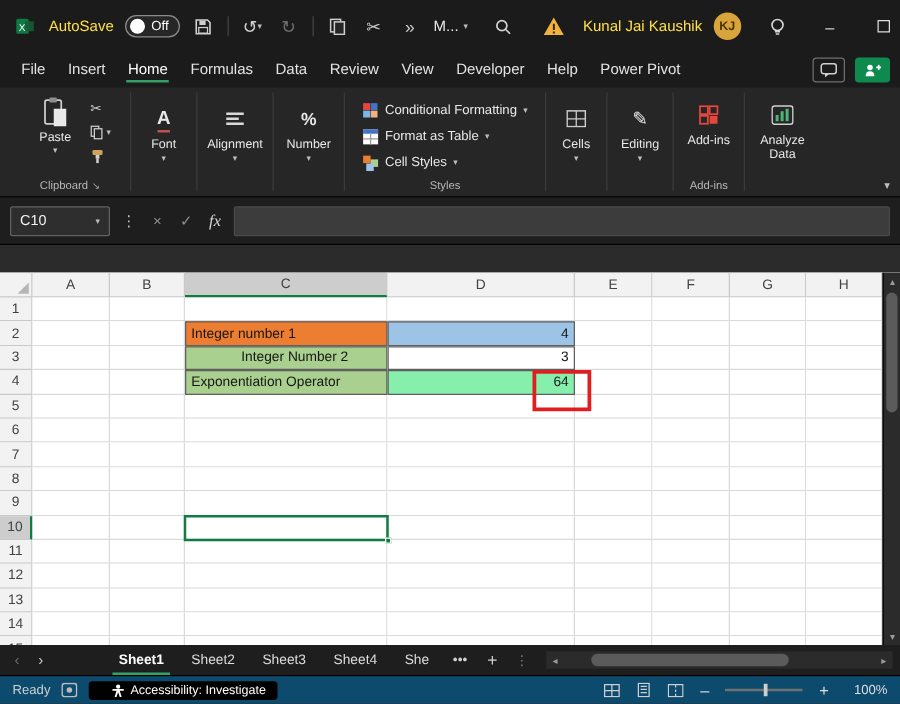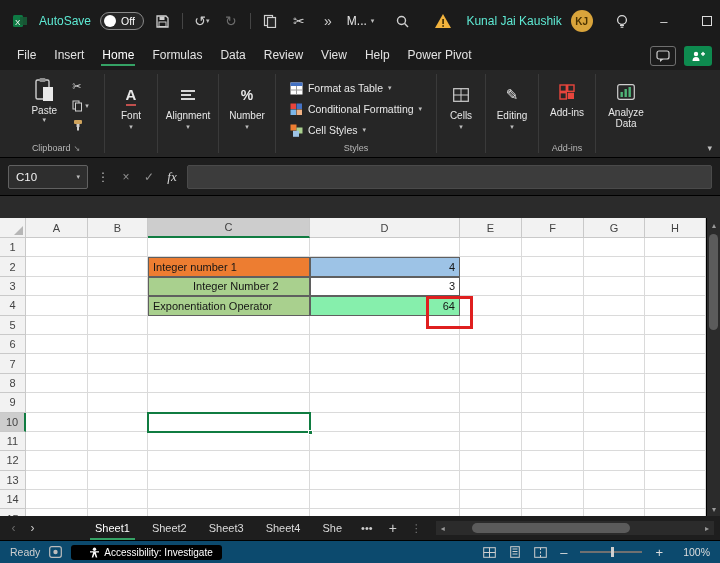--- a/index.html
+++ b/index.html
@@ -4,21 +4,21 @@
 <style>
   *{box-sizing:border-box;margin:0;padding:0}
   body{width:720px;height:563px;overflow:hidden;background:#141414;
        font-family:"Liberation Sans",sans-serif;}
   .app{position:relative;width:720px;height:563px;background:#1b1b1b;color:#e6e6e6;font-size:12px}
 
   
   .titlebar{height:42px;display:flex;align-items:center;padding-left:10px;background:#1b1b1b;gap:9px}
   .tbicon{color:#cfcfcf;font-size:14px;width:20px;text-align:center;flex:0 0 auto;display:flex;align-items:center;justify-content:center}
   .tbicon.dim{color:#6d6d6d}
-  .tbtext{font-size:12px;color:#5eead4;white-space:nowrap}
+  .tbtext{font-size:12px;color:#fde047;white-space:nowrap}
   .toggle{display:flex;align-items:center;gap:5px;border:1px solid #8a8a8a;border-radius:10px;height:18px;padding:0 8px 0 3px;background:#262626}
   .knob{width:12px;height:12px;border-radius:50%;background:#fff}
   .toggle .state{font-size:10.5px;color:#fff}
   .vsep{width:1px;height:16px;background:#454545;flex:0 0 auto}
   .docmenu{display:flex;align-items:center;gap:4px;color:#e8e8e8;font-size:12px}
   .smallcaret{font-size:7px;color:#bdbdbd}
   .spacer{flex:1}
   .avatar{width:22px;height:22px;border-radius:50%;background:#D9A43B;color:#4a3200;font-weight:bold;font-size:10px;display:flex;align-items:center;justify-content:center;flex:0 0 auto}
   .winbtn{width:34px;height:42px;display:flex;align-items:center;justify-content:center;color:#dcdcdc;font-size:13px;flex:0 0 auto}
   .maxbox{width:10px;height:10px;border:1px solid #dcdcdc}
@@ -79,21 +79,21 @@
   .vscroll{position:absolute;right:0;top:0;width:14px;height:298px;background:#2b2b2b;border-left:1px solid #000}
   .vthumb{position:absolute;left:2px;right:2px;top:16px;height:96px;background:#5b5b5b;border-radius:5px}
   .varr{position:absolute;left:0;width:14px;height:14px;color:#9a9a9a;font-size:8px;display:flex;align-items:center;justify-content:center}
 
   
   .sheetbar{height:25px;background:#1e1e1e;display:flex;align-items:center;padding:0 4px;border-bottom:1px solid #000}
   .snav{width:19px;text-align:center;color:#c9c9c9;font-size:12px;flex:0 0 auto}
   .snav.dim{color:#6a6a6a}
   .sheettabs{display:flex;align-items:center;margin-left:42px}
   .stab{padding:0 11px;height:25px;display:flex;align-items:center;font-size:11px;color:#dcdcdc;position:relative;white-space:nowrap}
-  .stab.active{color:#fff;font-weight:normal}
+  .stab.active{color:#fff;font-weight:bold}
   .stab.active::after{content:"";position:absolute;left:6px;right:6px;bottom:1px;height:2px;background:#35A265}
   .morebtn,.addbtn{color:#cfcfcf;font-size:11px;padding:0 8px;flex:0 0 auto}
   .dotsep{color:#7a7a7a;font-size:11px;padding:0 6px;flex:0 0 auto}
   .hscroll{position:relative;flex:1;height:14px;background:#2b2b2b;margin:0 2px 0 8px;display:flex;align-items:center;justify-content:space-between}
   .harr{color:#9a9a9a;font-size:8px;width:14px;text-align:center}
   .hthumb{position:absolute;left:36px;width:158px;top:2px;bottom:2px;background:#5b5b5b;border-radius:5px}
 
   
   .statusbar{height:22px;background:#0c4a6e;display:flex;align-items:center;padding:0 10px;gap:9px;font-size:10.5px;color:#cfcfcf}
   .accbadge{display:flex;align-items:center;gap:4px;background:#000;border-radius:3px;padding:2px 9px 2px 18px;color:#fff;font-size:10px}
@@ -176,20 +176,21 @@
 
   <div class="menubar">
     <span style="display:flex">
         <div class="mtab">File</div>
         <div class="mtab">Insert</div>
         <div class="mtab active">Home</div>
         <div class="mtab">Formulas</div>
         <div class="mtab">Data</div>
         <div class="mtab">Review</div>
         <div class="mtab">View</div>
+        <div class="mtab">Developer</div>
         <div class="mtab">Help</div>
         <div class="mtab">Power Pivot</div>
       </span>
     <span class="menuright">
       <span class="commentbtn">
         <svg width="14" height="12">
             <rect x="1" y="1" width="12" height="8" rx="2" fill="none" stroke="#cfcfcf" stroke-width="1.2"></rect>
             <path d="M4 9 L4 12 L7.5 9 Z" fill="#cfcfcf"></path>
           </svg>
       </span>
@@ -273,36 +274,36 @@
         <span class="blabel">Number</span>
         <span class="smallcaret">▾</span>
       </div>
     </div>
     <div class="rsep"></div>
 
     <div class="rgroup" style="width:160px">
       <div class="stylesrows">
         <span class="stylebtn">
           <svg width="13" height="13">
+              <rect x="0.5" y="0.5" width="5.5" height="5.5" fill="#E8453C"></rect>
+              <rect x="6.5" y="0.5" width="5.5" height="5.5" fill="#4472C4"></rect>
+              <rect x="0.5" y="6.5" width="5.5" height="5.5" fill="#7CB6E8"></rect>
+              <rect x="6.5" y="6.5" width="5.5" height="5.5" fill="#F0B183"></rect>
+            </svg>
+          <span>Conditional Formatting</span>
+          <span class="smallcaret">▾</span>
+        </span>
+        <span class="stylebtn">
+          <svg width="13" height="13">
               <rect x="0.5" y="0.5" width="12" height="12" fill="#fff"></rect>
               <rect x="0.5" y="0.5" width="12" height="3.5" fill="#4472C4"></rect>
               <line x1="0.5" y1="8" x2="12.5" y2="8" stroke="#9a9a9a"></line>
               <line x1="6.5" y1="4" x2="6.5" y2="12.5" stroke="#9a9a9a"></line>
             </svg>
           <span>Format as Table</span>
-          <span class="smallcaret">▾</span>
-        </span>
-        <span class="stylebtn">
-          <svg width="13" height="13">
-              <rect x="0.5" y="0.5" width="5.5" height="5.5" fill="#E8453C"></rect>
-              <rect x="6.5" y="0.5" width="5.5" height="5.5" fill="#4472C4"></rect>
-              <rect x="0.5" y="6.5" width="5.5" height="5.5" fill="#7CB6E8"></rect>
-              <rect x="6.5" y="6.5" width="5.5" height="5.5" fill="#F0B183"></rect>
-            </svg>
-          <span>Conditional Formatting</span>
           <span class="smallcaret">▾</span>
         </span>
         <span class="stylebtn">
           <svg width="13" height="13">
               <rect x="0.5" y="0.5" width="6" height="6" fill="#ED7D31"></rect>
               <rect x="6.5" y="3.5" width="6" height="6" fill="#A9D08E"></rect>
               <rect x="3" y="6.8" width="6" height="6" fill="#9DC3E6"></rect>
             </svg>
           <span>Cell Styles</span>
           <span class="smallcaret">▾</span>

